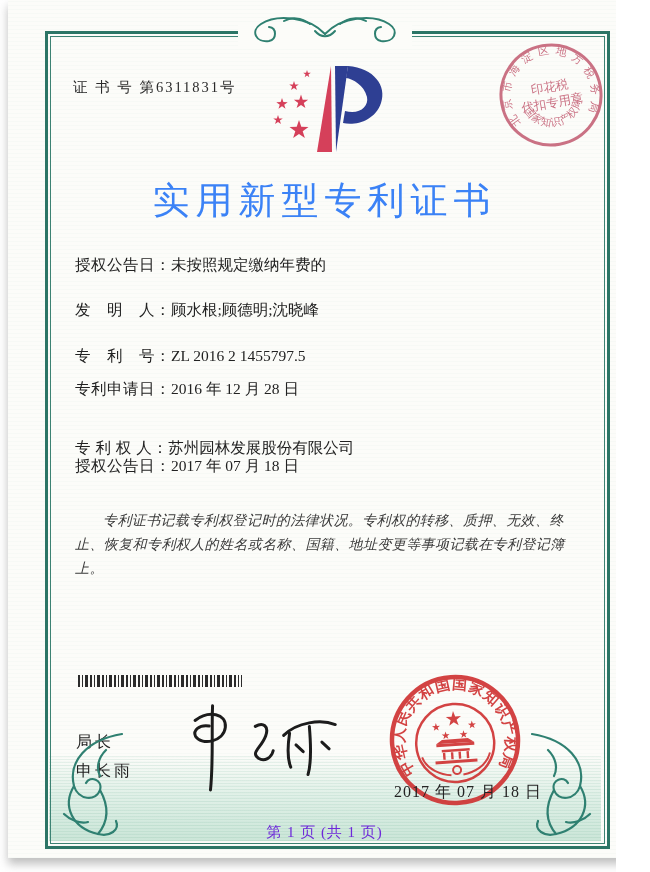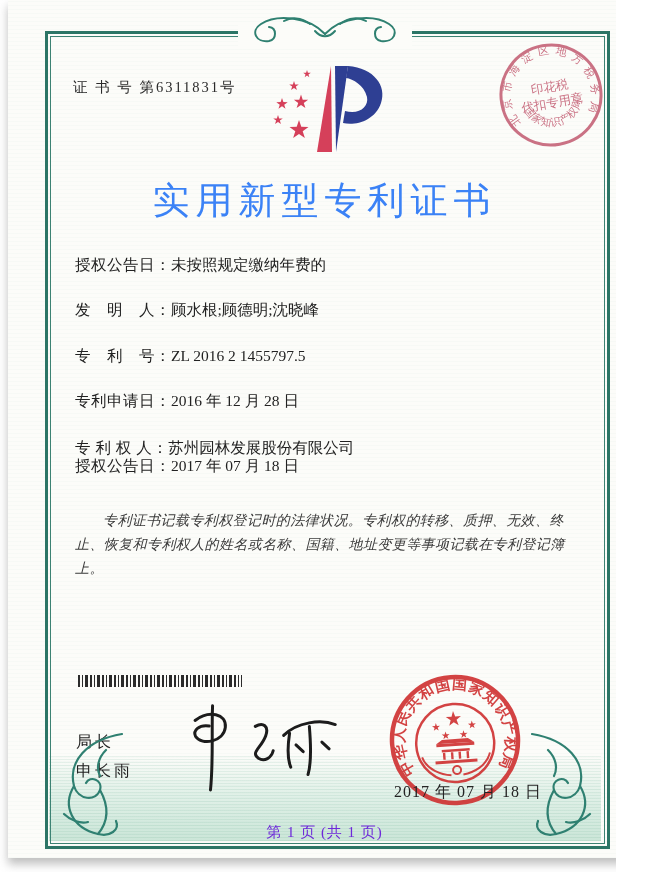--- a/index.html
+++ b/index.html
@@ -127,21 +127,21 @@
 
     <div class="field" style="top:255px">
       <span class="lab">授权公告日：</span><span>未按照规定缴纳年费的</span>
     </div>
     <div class="field" style="top:300px">
       <span class="lab">发　明　人：</span><span>顾水根;顾德明;沈晓峰</span>
     </div>
     <div class="field" style="top:346px">
       <span class="lab">专　利　号：</span><span>ZL 2016 2 1455797.5</span>
     </div>
-    <div class="field" style="top:391px">
+    <div class="field" style="top:379px">
       <span class="lab">专利申请日：</span><span>2016 年 12 月 28 日</span>
     </div>
     <div class="field" style="top:438px">
       <span class="lab">专 利 权 人：</span><span>苏州园林发展股份有限公司</span>
     </div>
     <div class="field" style="top:456px">
       <span class="lab">授权公告日：</span><span>2017 年 07 月 18 日</span>
     </div>
 
     <div class="paras">

